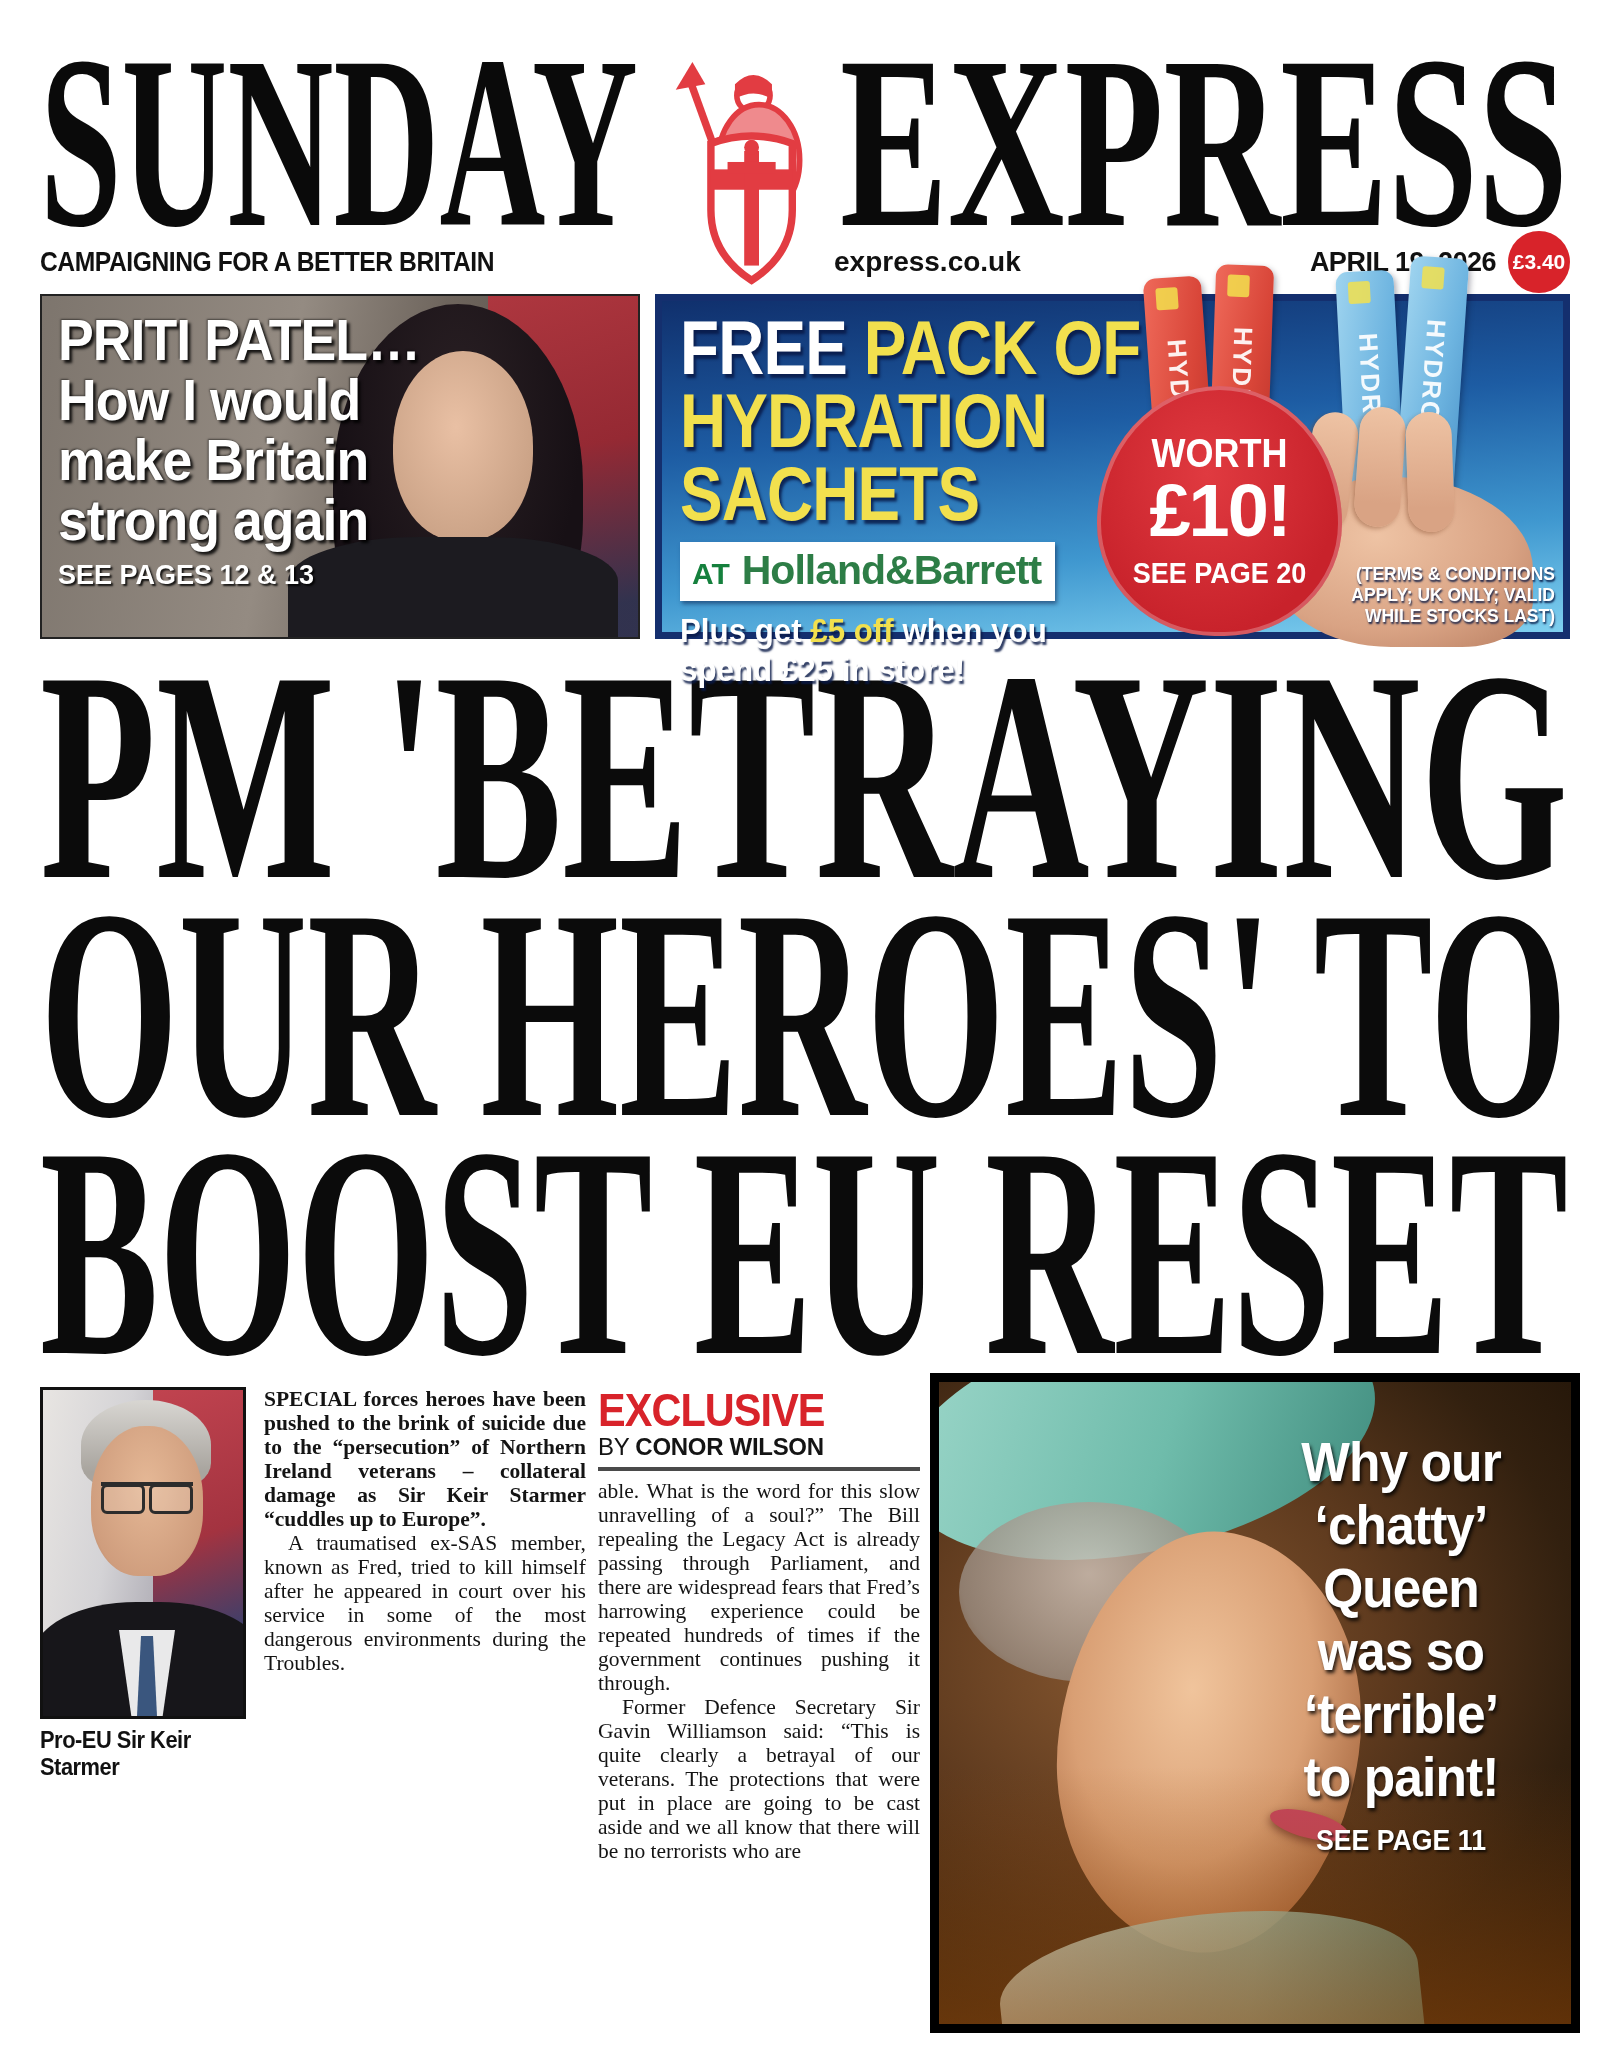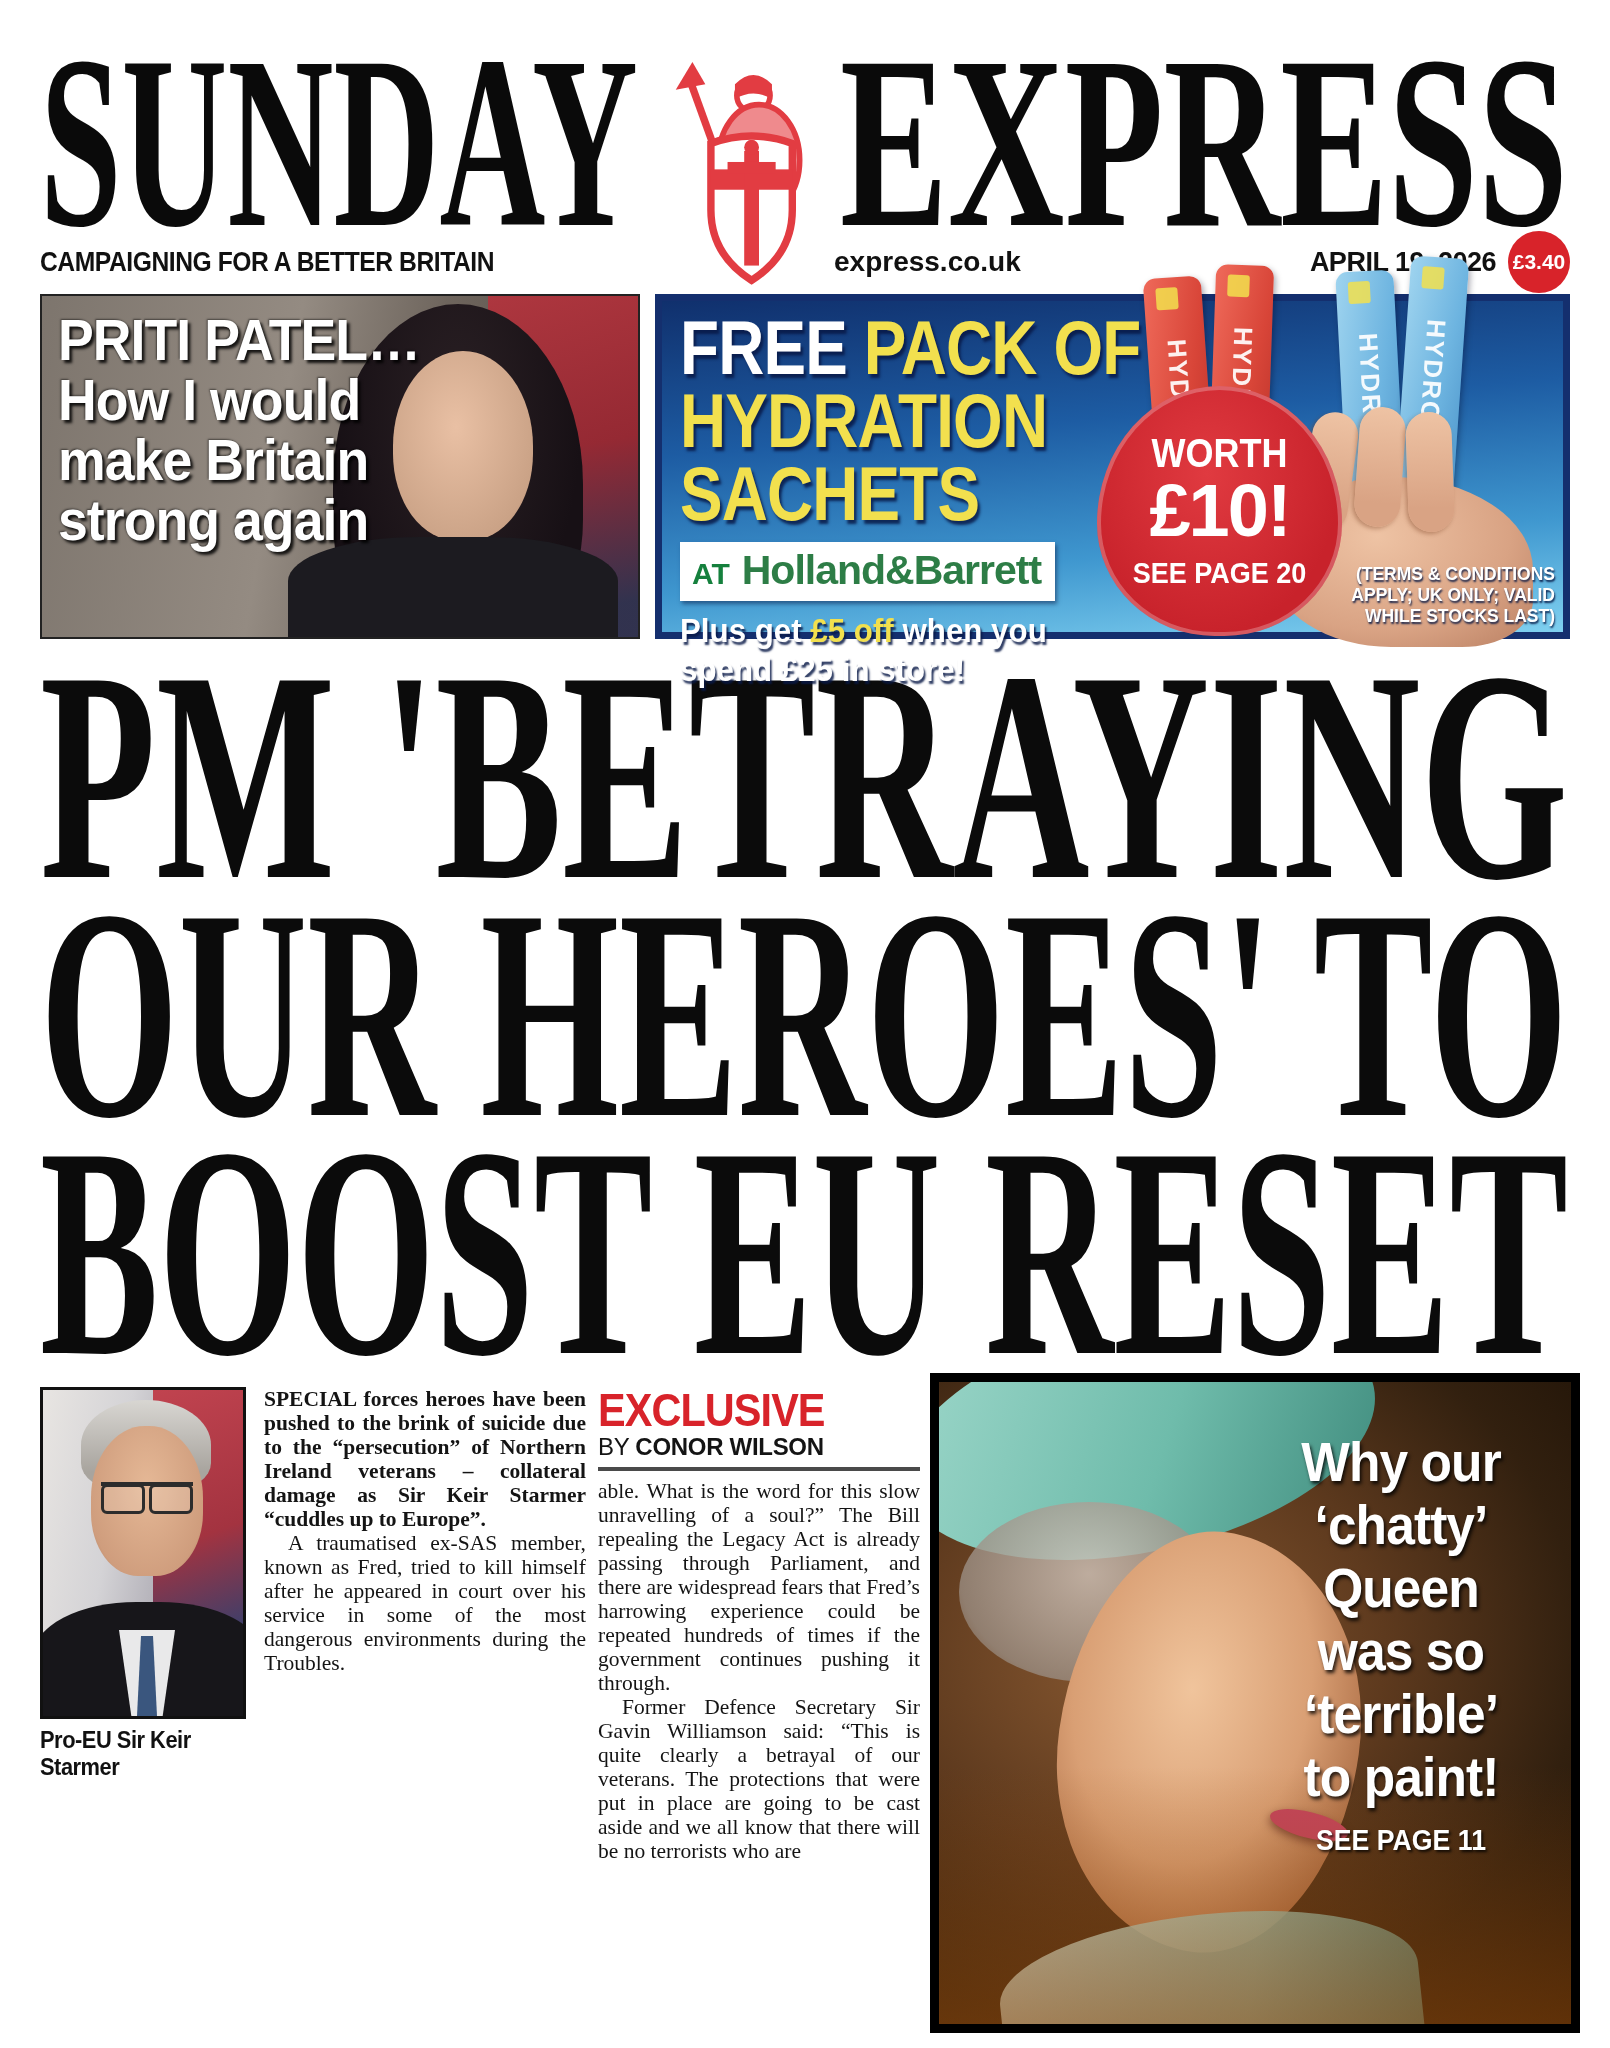--- a/index.html
+++ b/index.html
@@ -202,20 +202,21 @@
       <div class="promo-left">
         <div class="pl-flag"></div>
         <div class="pl-hair"></div>
         <div class="pl-face"></div>
         <div class="pl-suit"></div>
         <div class="pl-text">
           <div class="pl-line">PRITI PATEL…</div>
           <div class="pl-line">How I would</div>
           <div class="pl-line">make Britain</div>
           <div class="pl-line">strong again</div>
+          <div class="pl-see">SEE PAGES 12 &amp; 13</div>
         </div>
       </div>
 
       <div class="promo-right">
         <div class="sachets">
           <div class="sachet s-red s1">
               <span class="cap"></span>
               <span class="lbl">HYDRO</span>
             </div>
           <div class="sachet s-red s2">

